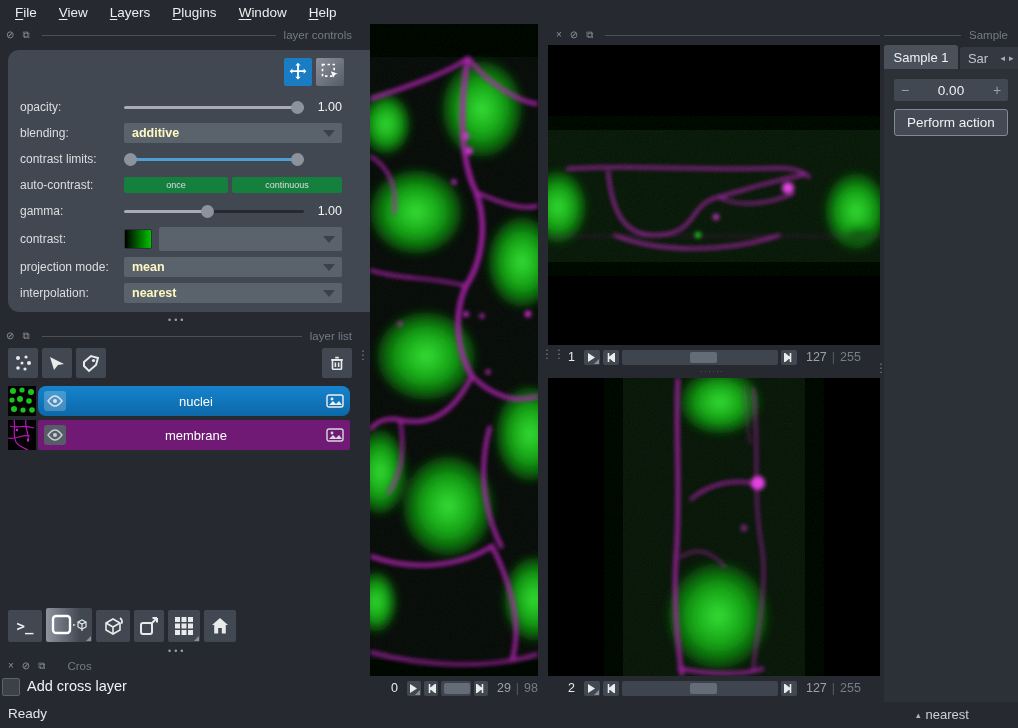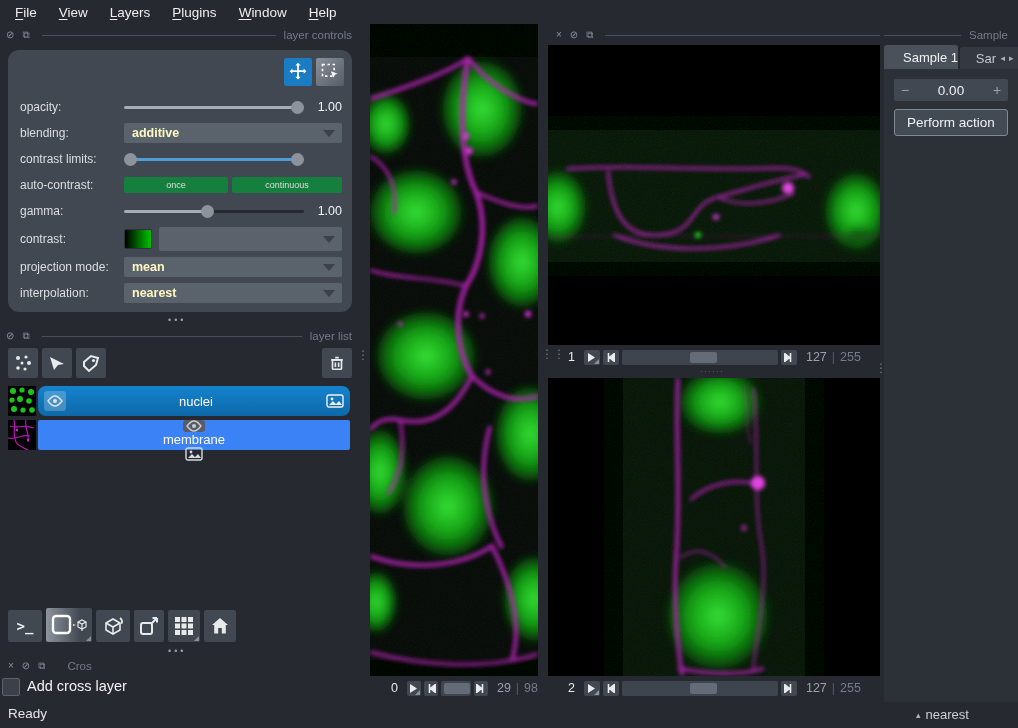--- a/index.html
+++ b/index.html
@@ -9,56 +9,56 @@
   
   .menubar{left:0;top:0;width:1018px;height:24px;display:flex;align-items:center;padding-left:4px;box-sizing:border-box;}
   .menu-item{padding:3px 11px;font-size:13.5px;color:#eceef0;cursor:default;}
   .menu-item u{text-decoration:underline;text-underline-offset:2px;}
   
   .dockbar{display:flex;align-items:center;height:16px;}
   .dockbar .dicon{font-size:10px;color:#8a909a;margin-right:8px;line-height:1;}
   .dockbar .dline{flex:1;height:1px;background:#4a4f58;margin:0 8px 0 4px;}
   .dockbar .dtitle{font-size:11.5px;color:#73798456;color:#757b86;}
   
-  .frame{background:#414851;border-radius:11px;}
+  .frame{background:#414851;border-radius:11px;padding-left:40px;}
   .ctl-row{display:flex;align-items:center;height:26px;}
   .ctl-label{width:104px;font-size:12px;color:#dcdee2;flex:none;}
   .slider{position:relative;height:14px;flex:1;}
   .slider .track{position:absolute;left:0;right:0;top:6px;height:3px;background:#262930;border-radius:2px;}
   .slider .fill{position:absolute;left:0;top:6px;height:3px;background:#a8adb5;border-radius:2px;}
   .slider .fill.blue{background:#4b9fd6;}
   .slider .knob{position:absolute;top:1px;width:13px;height:13px;border-radius:7px;background:#8d939c;}
   .ctl-value{width:38px;text-align:right;font-size:12.5px;color:#f0f2f4;flex:none;}
   .combo{height:20px;background:#5a626c;border-radius:2px;flex:1;display:flex;align-items:center;position:relative;}
   .combo .cotext{padding-left:8px;font-size:12.5px;color:#fef9c3;font-weight:bold;}
   .combo .caret{position:absolute;right:7px;top:7px;width:0;height:0;border-left:6px solid transparent;border-right:6px solid transparent;border-top:7px solid #3b414b;}
   .mini-btn{height:16px;background:#15803d;border-radius:2px;display:flex;align-items:center;justify-content:center;font-size:9px;color:#dcdee2;}
   .sq-btn{background:#414851;border-radius:2px;display:flex;align-items:center;justify-content:center;}
   .grip{color:#9aa0a8;font-size:9px;letter-spacing:3px;}
   
   .layer-row{display:flex;height:30px;}
   .layer-thumb{width:28px;height:30px;flex:none;background:#000;overflow:hidden;}
   .layer-body{flex:1;margin-left:2px;display:flex;align-items:center;padding:0 6px;border-radius:2px;}
   .layer-body.sel{background:linear-gradient(180deg,#1583cd,#0e68a8);border-radius:8px;}
-  .layer-body.unsel{background:#3b82f6;flex-direction:column;}
+  .layer-body.unsel{background:#701a75;}
   .eye-btn{width:22px;height:20px;border-radius:3px;display:flex;align-items:center;justify-content:center;}
   .layer-name{flex:1;text-align:center;font-size:13px;color:#fff;}
   
   .fslider{display:flex;align-items:center;font-size:12px;height:24px;}
   .fs-num{color:#e8eaec;font-size:12.5px;}
   .fs-btn{width:16px;height:15px;background:#414851;border-radius:2px;margin-left:3px;display:flex;align-items:center;justify-content:center;position:relative;}
   .fs-track{position:relative;height:15px;background:#3f454e;border-radius:2px;margin-left:3px;}
   .fs-handle{position:absolute;top:2px;height:11px;background:#646c77;border-radius:2px;}
   .fs-cur{margin-left:9px;color:#9ba1a9;font-size:12.5px;}
   .fs-sep{margin-left:5px;color:#565c64;font-size:12.5px;}
   .fs-tot{margin-left:5px;color:#767d86;font-size:12.5px;}
   .corner{position:absolute;right:1px;bottom:1px;width:0;height:0;border-left:5px solid transparent;border-bottom:5px solid #8b919a;}
   .vhandle{color:#767d86;font-size:12px;line-height:5px;}
   
-  .tab{display:flex;align-items:center;justify-content:flex-end;font-size:13px;border-radius:3px 3px 0 0;}
+  .tab{display:flex;align-items:center;justify-content:center;font-size:13px;border-radius:3px 3px 0 0;}
   .spin{display:flex;align-items:center;background:#414851;border-radius:2px;}
   .spin .sgn{width:22px;text-align:center;color:#9aa1a9;font-size:14px;}
   .spin .sval{flex:1;text-align:center;font-size:13.5px;color:#f0f2f4;}
   .pushbtn{background:#434a54;border:1px solid #828993;border-radius:3px;display:flex;align-items:center;justify-content:center;font-size:13.5px;color:#f0f2f4;}
   svg{display:block;}
 </style>
 </head>
 <body>
 
 <div id="app">

